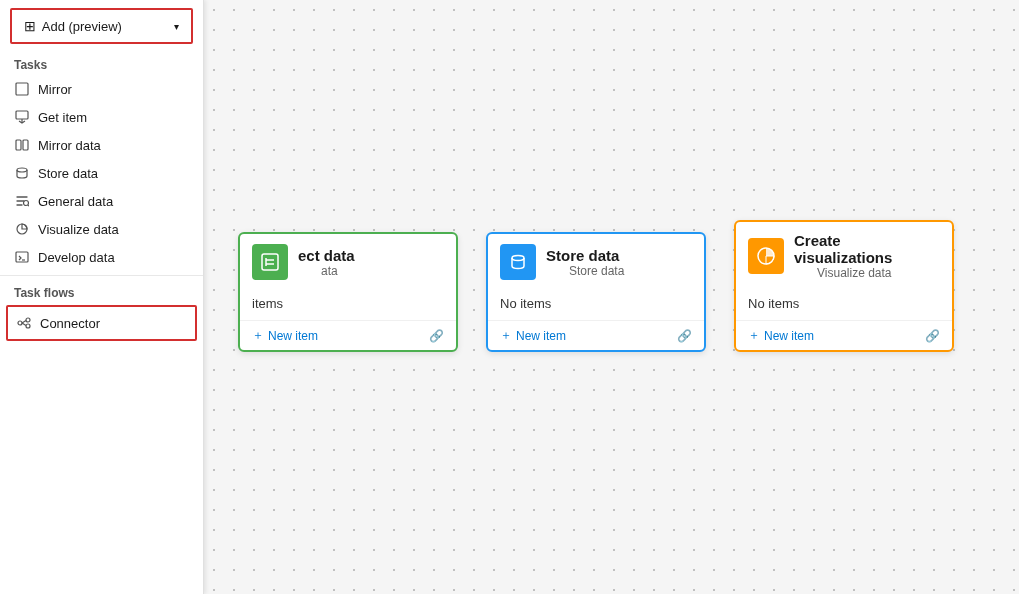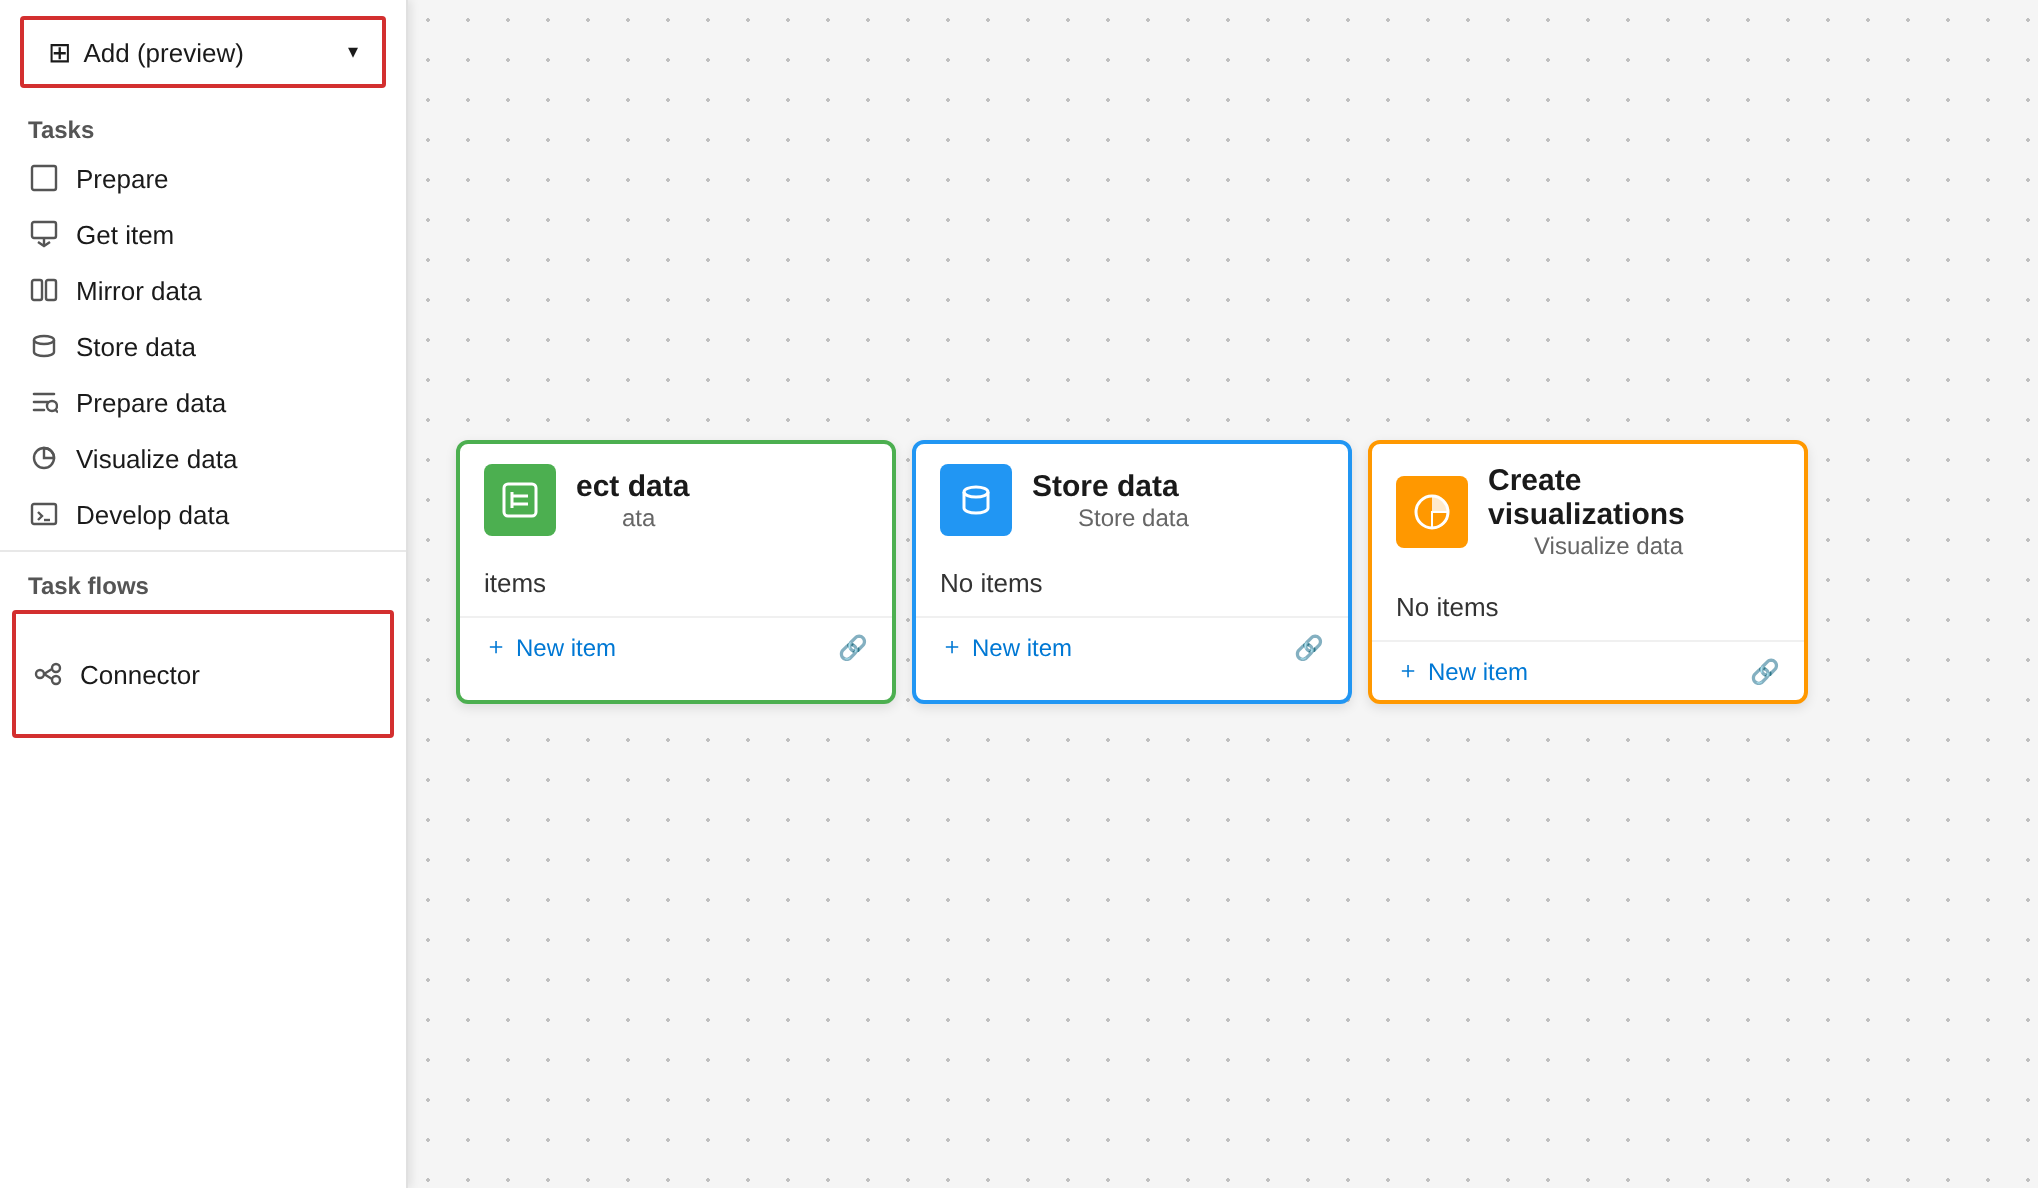--- a/index.html
+++ b/index.html
@@ -84,39 +84,40 @@
     }
     .menu-divider {
       height: 1px;
       background: #e8e8e8;
       margin: 4px 0;
     }
     
     .connector-item {
       border: 2px solid #d32f2f;
       margin: 2px 6px;
-      padding: 22px 8px;
+      padding: 8px 8px;
       border-radius: 2px;
     }
     
     .canvas {
       flex: 1;
       background-color: #f5f5f5;
       background-image: radial-gradient(circle, #c0c0c0 1px, transparent 1px);
       background-size: 20px 20px;
       position: relative;
       overflow: hidden;
     }
     
     .cards-container {
       display: flex;
-      gap: 8px;
+      gap: 28px;
       position: absolute;
       top: 220px;
-      left: 24px;
+      left: 34px;
+      align-items: flex-end;
     }
     .task-card {
       width: 220px;
       background: #ffffff;
       border-radius: 6px;
       border: 2px solid #ccc;
       overflow: hidden;
       box-shadow: 0 2px 6px rgba(0,0,0,0.1);
     }
     .task-card.green { border-color: #4caf50; }
@@ -194,21 +195,21 @@
     </button>
 
     <div class="section-label">Tasks</div>
 
     <div class="menu-item">
       <span class="item-icon">
         <svg width="14" height="14" viewBox="0 0 14 14" fill="none">
           <rect x="1" y="1" width="12" height="12" rx="1" stroke="#555" stroke-width="1.2" fill="none"></rect>
         </svg>
       </span>
-      <span>Prepare</span>
+      <span>Mirror</span>
     </div>
 
     <div class="menu-item">
       <span class="item-icon">
         <svg width="14" height="14" viewBox="0 0 14 14" fill="none">
           <rect x="1" y="1" width="12" height="8" rx="1" stroke="#555" stroke-width="1.2" fill="none"></rect>
           <line x1="7" y1="9" x2="7" y2="13" stroke="#555" stroke-width="1.2"></line>
           <polyline points="4,11 7,13 10,11" stroke="#555" stroke-width="1.2" fill="none"></polyline>
         </svg>
       </span>
@@ -236,21 +237,21 @@
     </div>
 
     <div class="menu-item">
       <span class="item-icon">
         <svg width="14" height="14" viewBox="0 0 14 14" fill="none">
           <path d="M2 3h10M2 7h7M2 11h5" stroke="#555" stroke-width="1.3" stroke-linecap="round"></path>
           <circle cx="11" cy="9" r="2.5" stroke="#555" stroke-width="1.2" fill="none"></circle>
           <line x1="12.8" y1="11" x2="14" y2="12.2" stroke="#555" stroke-width="1.2"></line>
         </svg>
       </span>
-      <span>Prepare data</span>
+      <span>General data</span>
     </div>
 
 
 
     <div class="menu-item">
       <span class="item-icon">
         <svg width="14" height="14" viewBox="0 0 14 14" fill="none">
           <circle cx="7" cy="7" r="5" stroke="#555" stroke-width="1.2" fill="none"></circle>
           <path d="M7 7 L7 2 A5 5 0 0 1 12 7 Z" stroke="#555" stroke-width="1.2" fill="none"></path>
         </svg>

